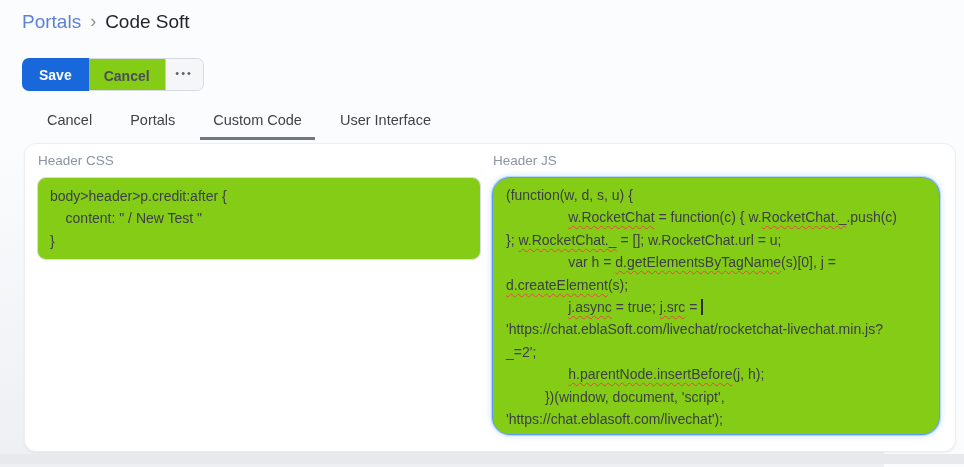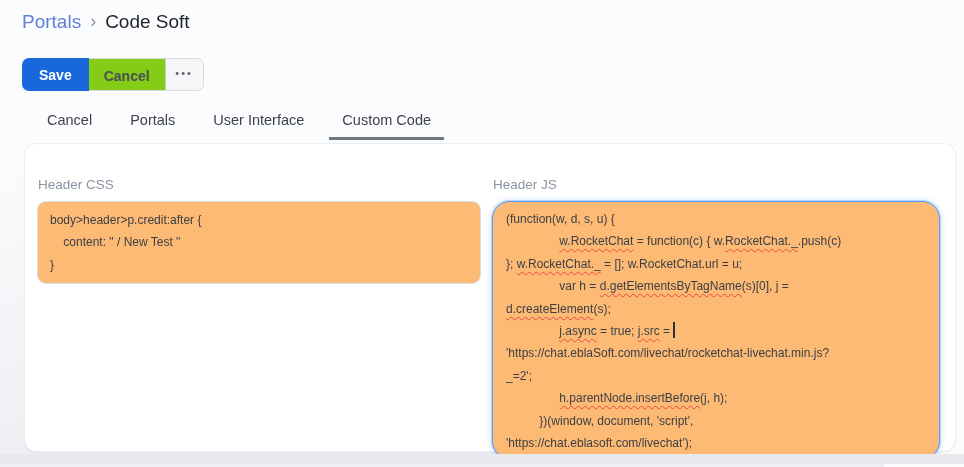--- a/index.html
+++ b/index.html
@@ -25,27 +25,27 @@
   .dots { font-size:11px; letter-spacing:2px; line-height:1; padding-bottom:4px; }
 
   .tabs { margin-top:21px; padding-left:12px; display:flex; gap:12px; }
   .tab { padding:0 13px 9px; font-size:14.5px; color:#3f434a; border-bottom:3px solid transparent; cursor:pointer; }
   .tab.active { border-bottom-color:#6f7780; }
 
   
   .content { flex:1; background:linear-gradient(#fbfcfd, #edeff3); display:flex; flex-direction:column; }
   .card-wrap { padding:3px 8px 0 24px; }
   .card { width:932px; height:309px; background:#ffffff; border:1px solid #eceef1; border-radius:12px;
-          box-shadow:0 1px 2px rgba(9,30,66,.06); display:flex; gap:11px; padding:32px 15px 0 12px; }
+          box-shadow:0 1px 2px rgba(9,30,66,.06); display:flex; gap:11px; padding:8px 15px 0 12px; }
   .col-left { width:444px; flex:none; }
   .col-right { flex:1; }
   .field-label { font-size:13.5px; color:#8a94a2; margin:1px 0 9px 1px; }
 
-  .code-box { font-size:12px; line-height:22.4px; color:#3c4046; white-space:pre; overflow:hidden;
-              background:#fdba74; }
+  .code-box { font-size:14px; line-height:22.4px; color:#3c4046; white-space:pre; overflow:hidden;
+              background:#84cc16; }
   .code-css { height:83px; border:1px solid #d9dce1; border-radius:9px; padding:7px 12px; }
   .code-js  { height:258px; border:1.5px solid #5b9df5; border-radius:18px; padding:6px 13px;
               box-shadow:0 0 0 1px rgba(87,157,245,.30), 0 0 6px rgba(87,157,245,.40); }
   .cl { white-space:pre; }
   .sq { text-decoration:underline; text-decoration-style:wavy; text-decoration-color:#e8493f;
         text-decoration-thickness:1px; text-underline-offset:3px; }
   .caret { display:inline-block; width:1.5px; height:16px; background:#2b2e33; vertical-align:-3px; }
 
   .strip { margin-top:2px; height:10px; background:#e7e9ec; width:964px; }
 </style>
@@ -70,22 +70,22 @@
           <button class="btn btn-more">
               <span class="dots">•••</span>
             </button>
         </div>
       </div>
     </div>
 
     <div class="tabs">
       <div class="tab">Cancel</div>
       <div class="tab">Portals</div>
+      <div class="tab active">Custom Code</div>
       <div class="tab">User Interface</div>
-      <div class="tab active">Custom Code</div>
     </div>
   </div>
 
   <div class="content">
     <div class="card-wrap">
       <div class="card">
         <div class="col-left">
           <div class="field-label">Header CSS</div>
           <div class="code-box code-css"><div class="cl"><span>body&gt;header&gt;p.credit:after {</span></div><div class="cl"><span>    content: " / New Test "</span></div><div class="cl"><span>}</span></div></div>
         </div>

